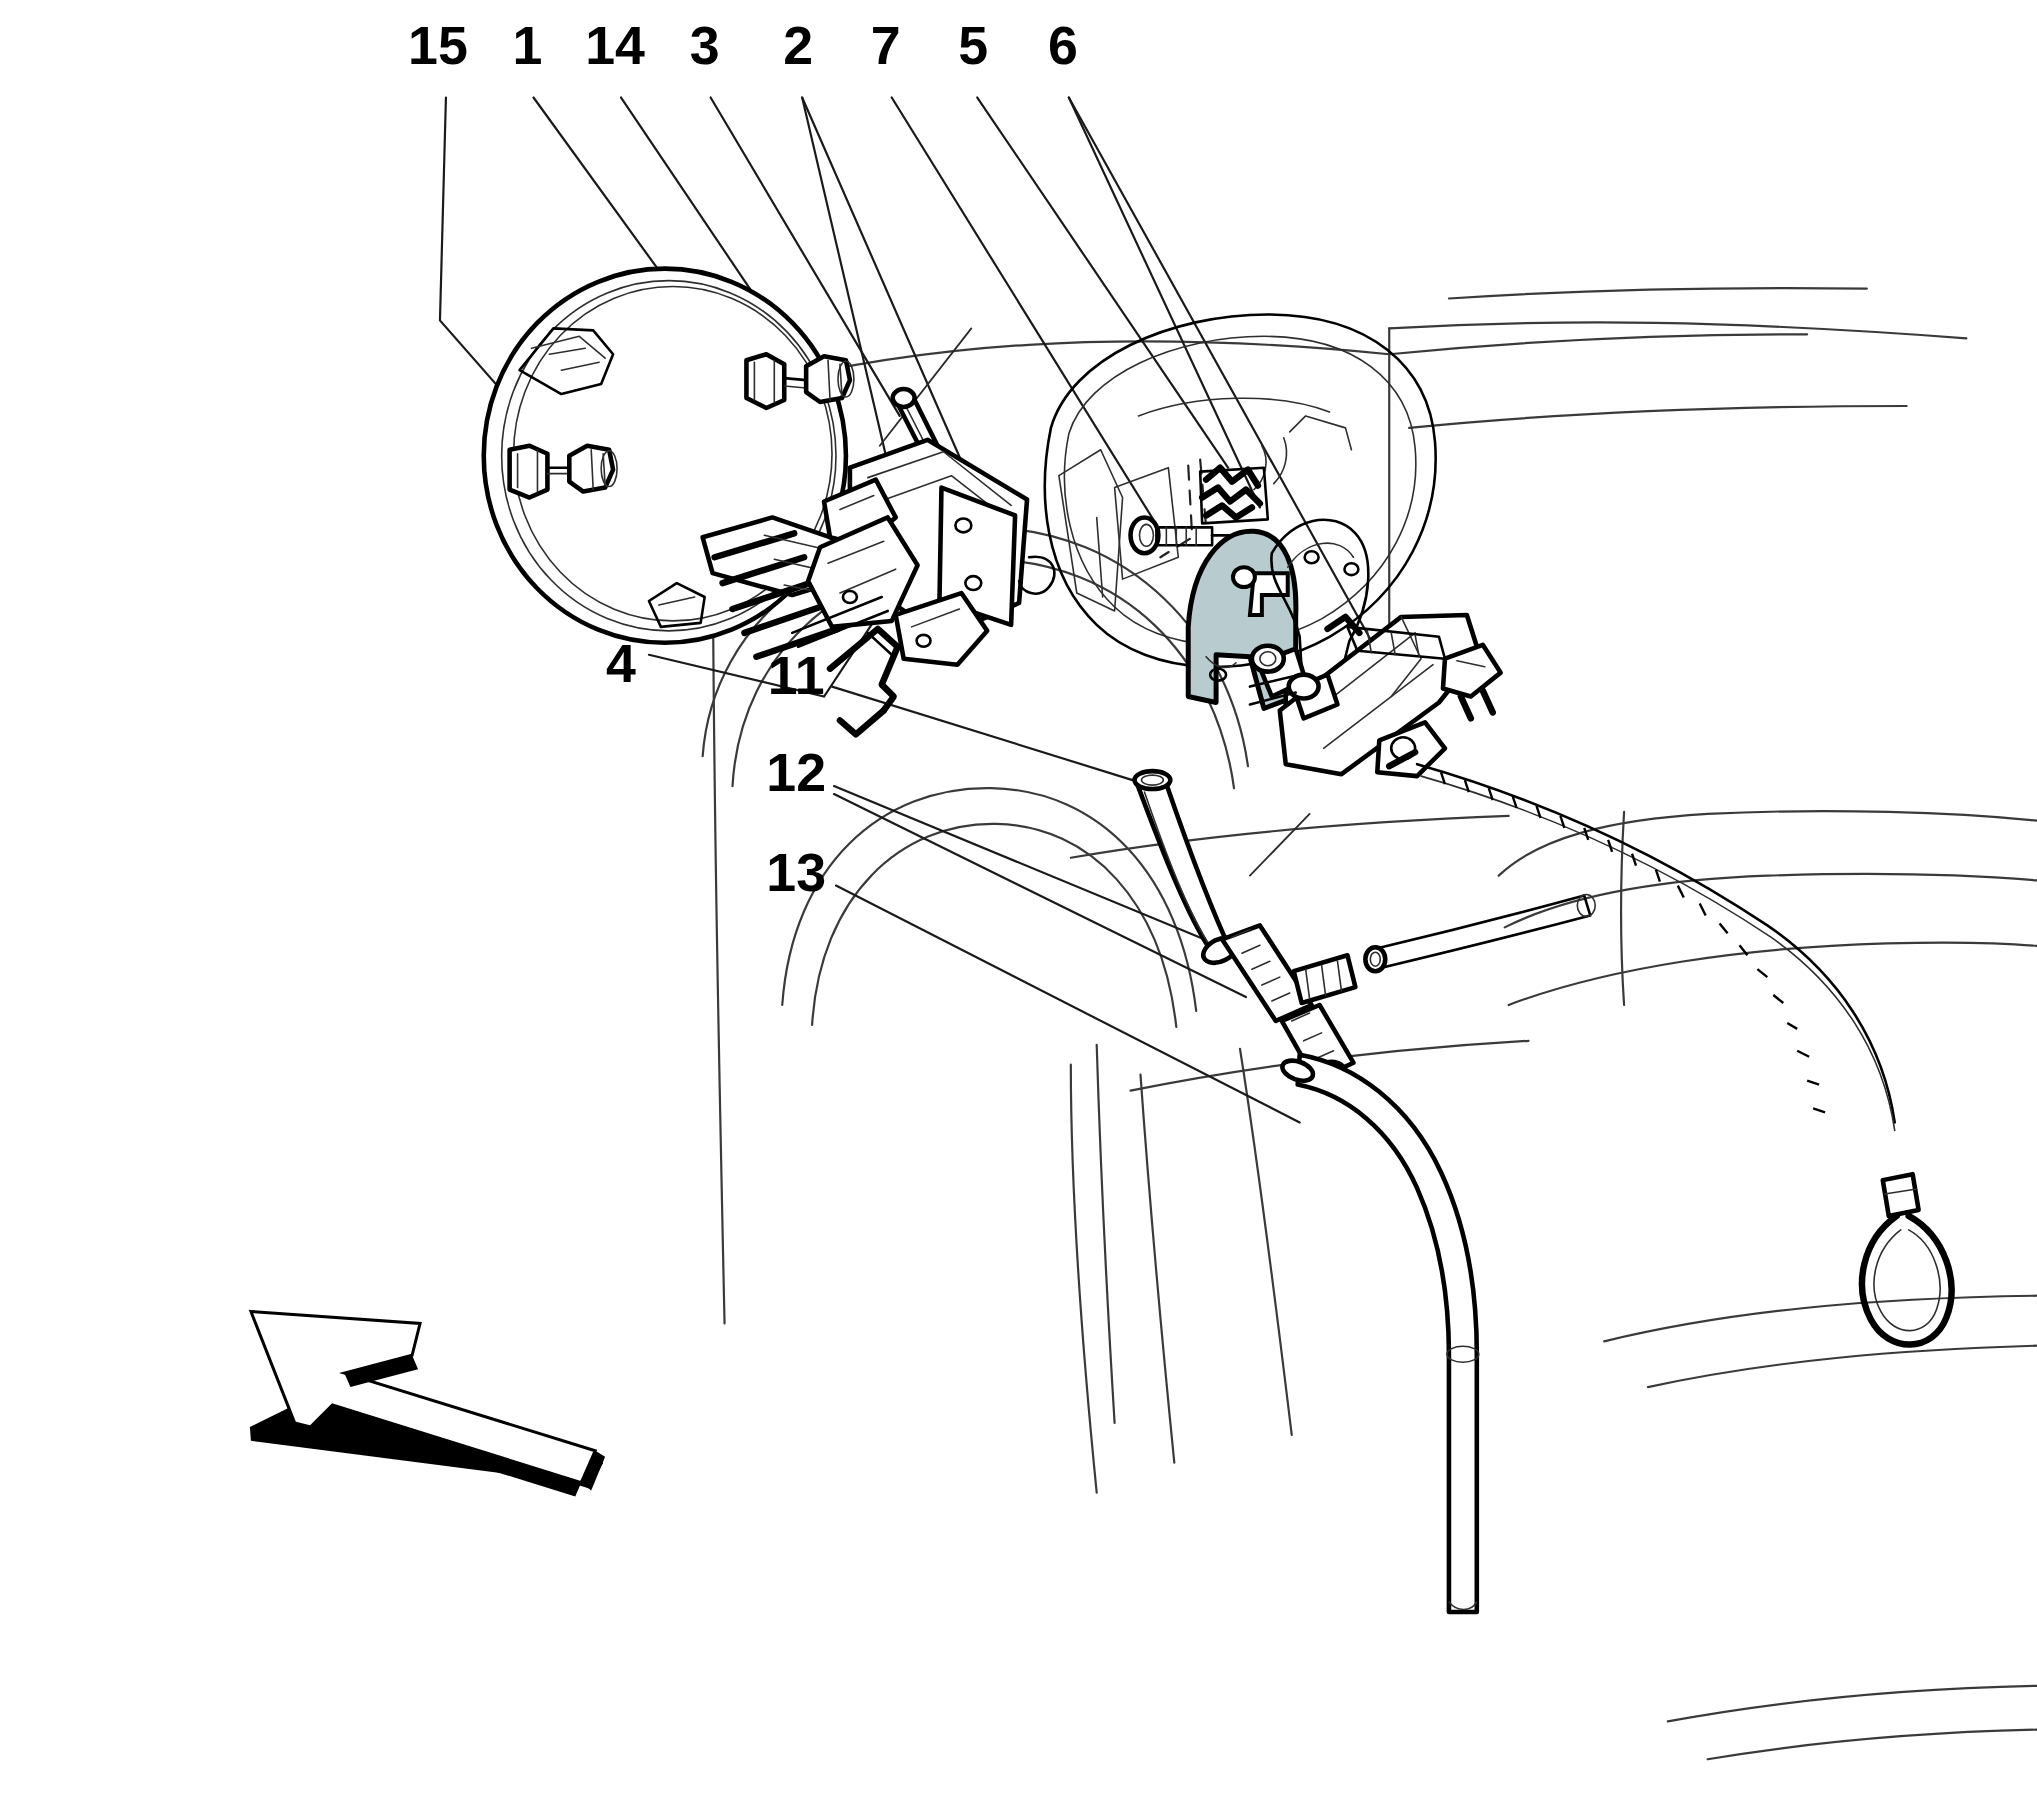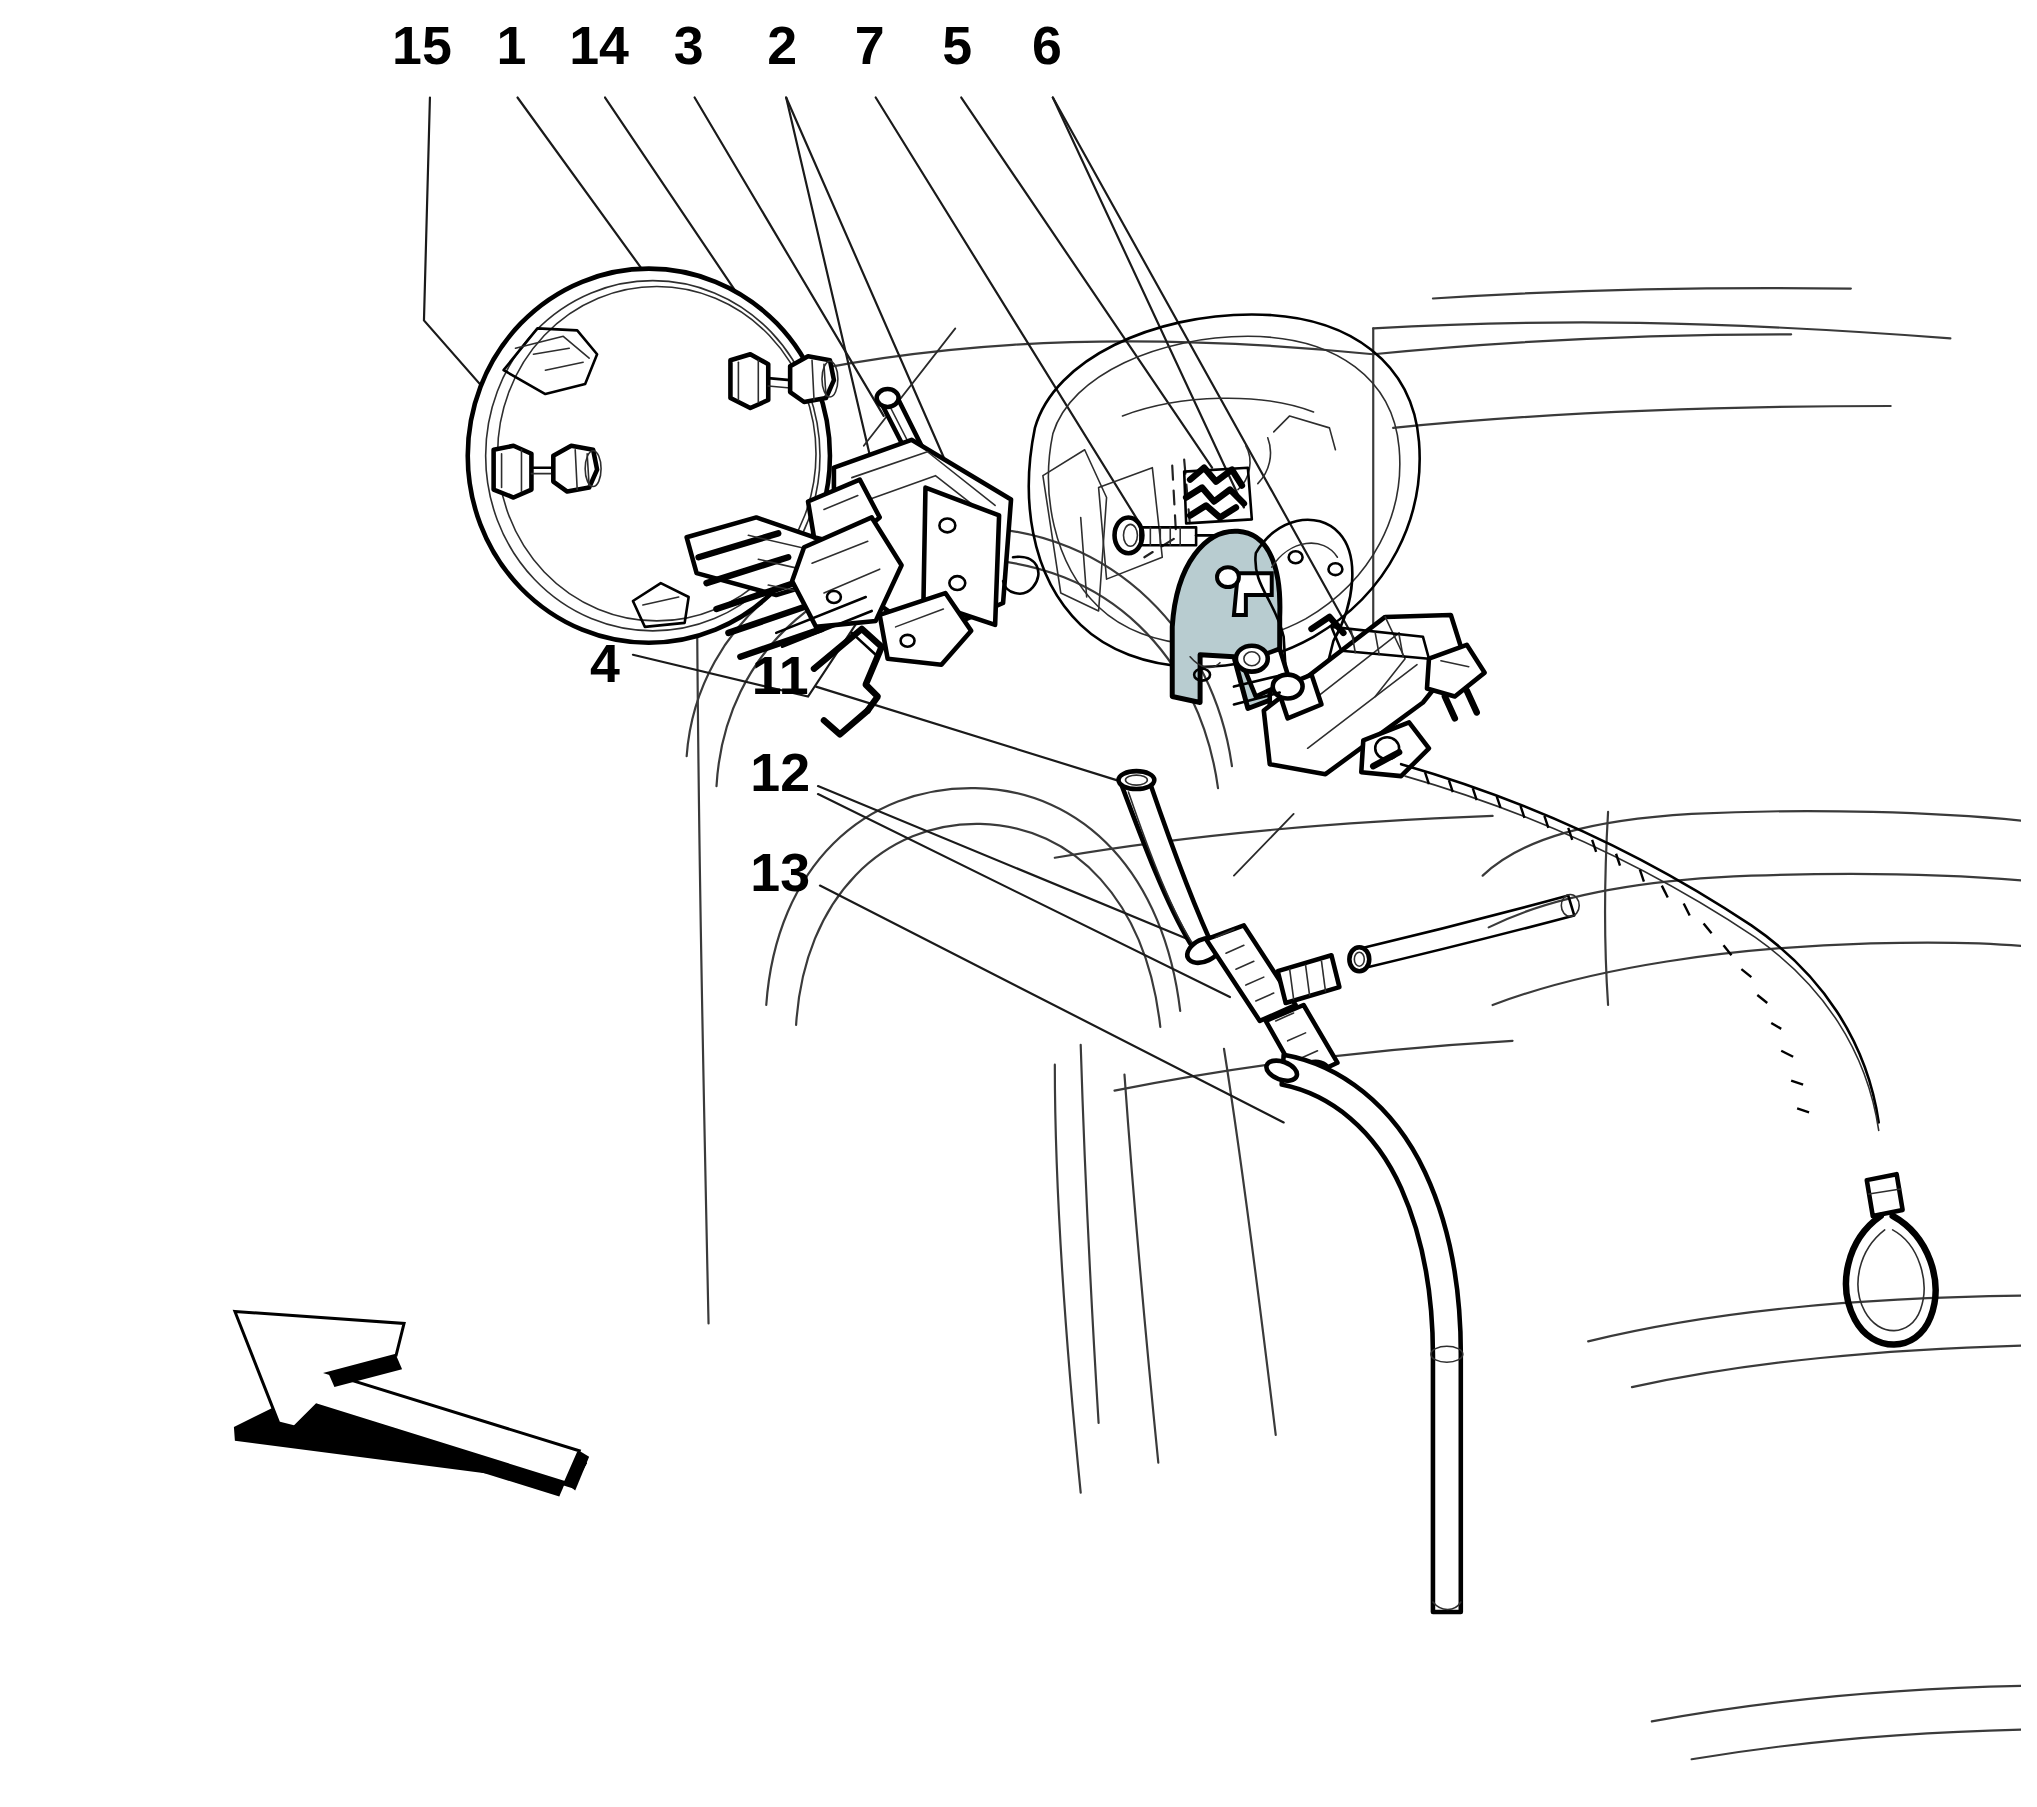--- a/index.html
+++ b/index.html
@@ -9,20 +9,21 @@
   }
   body {
     font-family: "Liberation Sans", sans-serif;
   }
   #page {
     position: relative;
     width: 2021px;
     height: 1808px;
     background: #ffffff;
     overflow: hidden;
+    margin-left: 16px;
   }
   #diagram-svg {
     position: absolute;
     left: 0;
     top: 0;
     width: 2038px;
     height: 1808px;
     display: block;
   }
   .callout-label {

